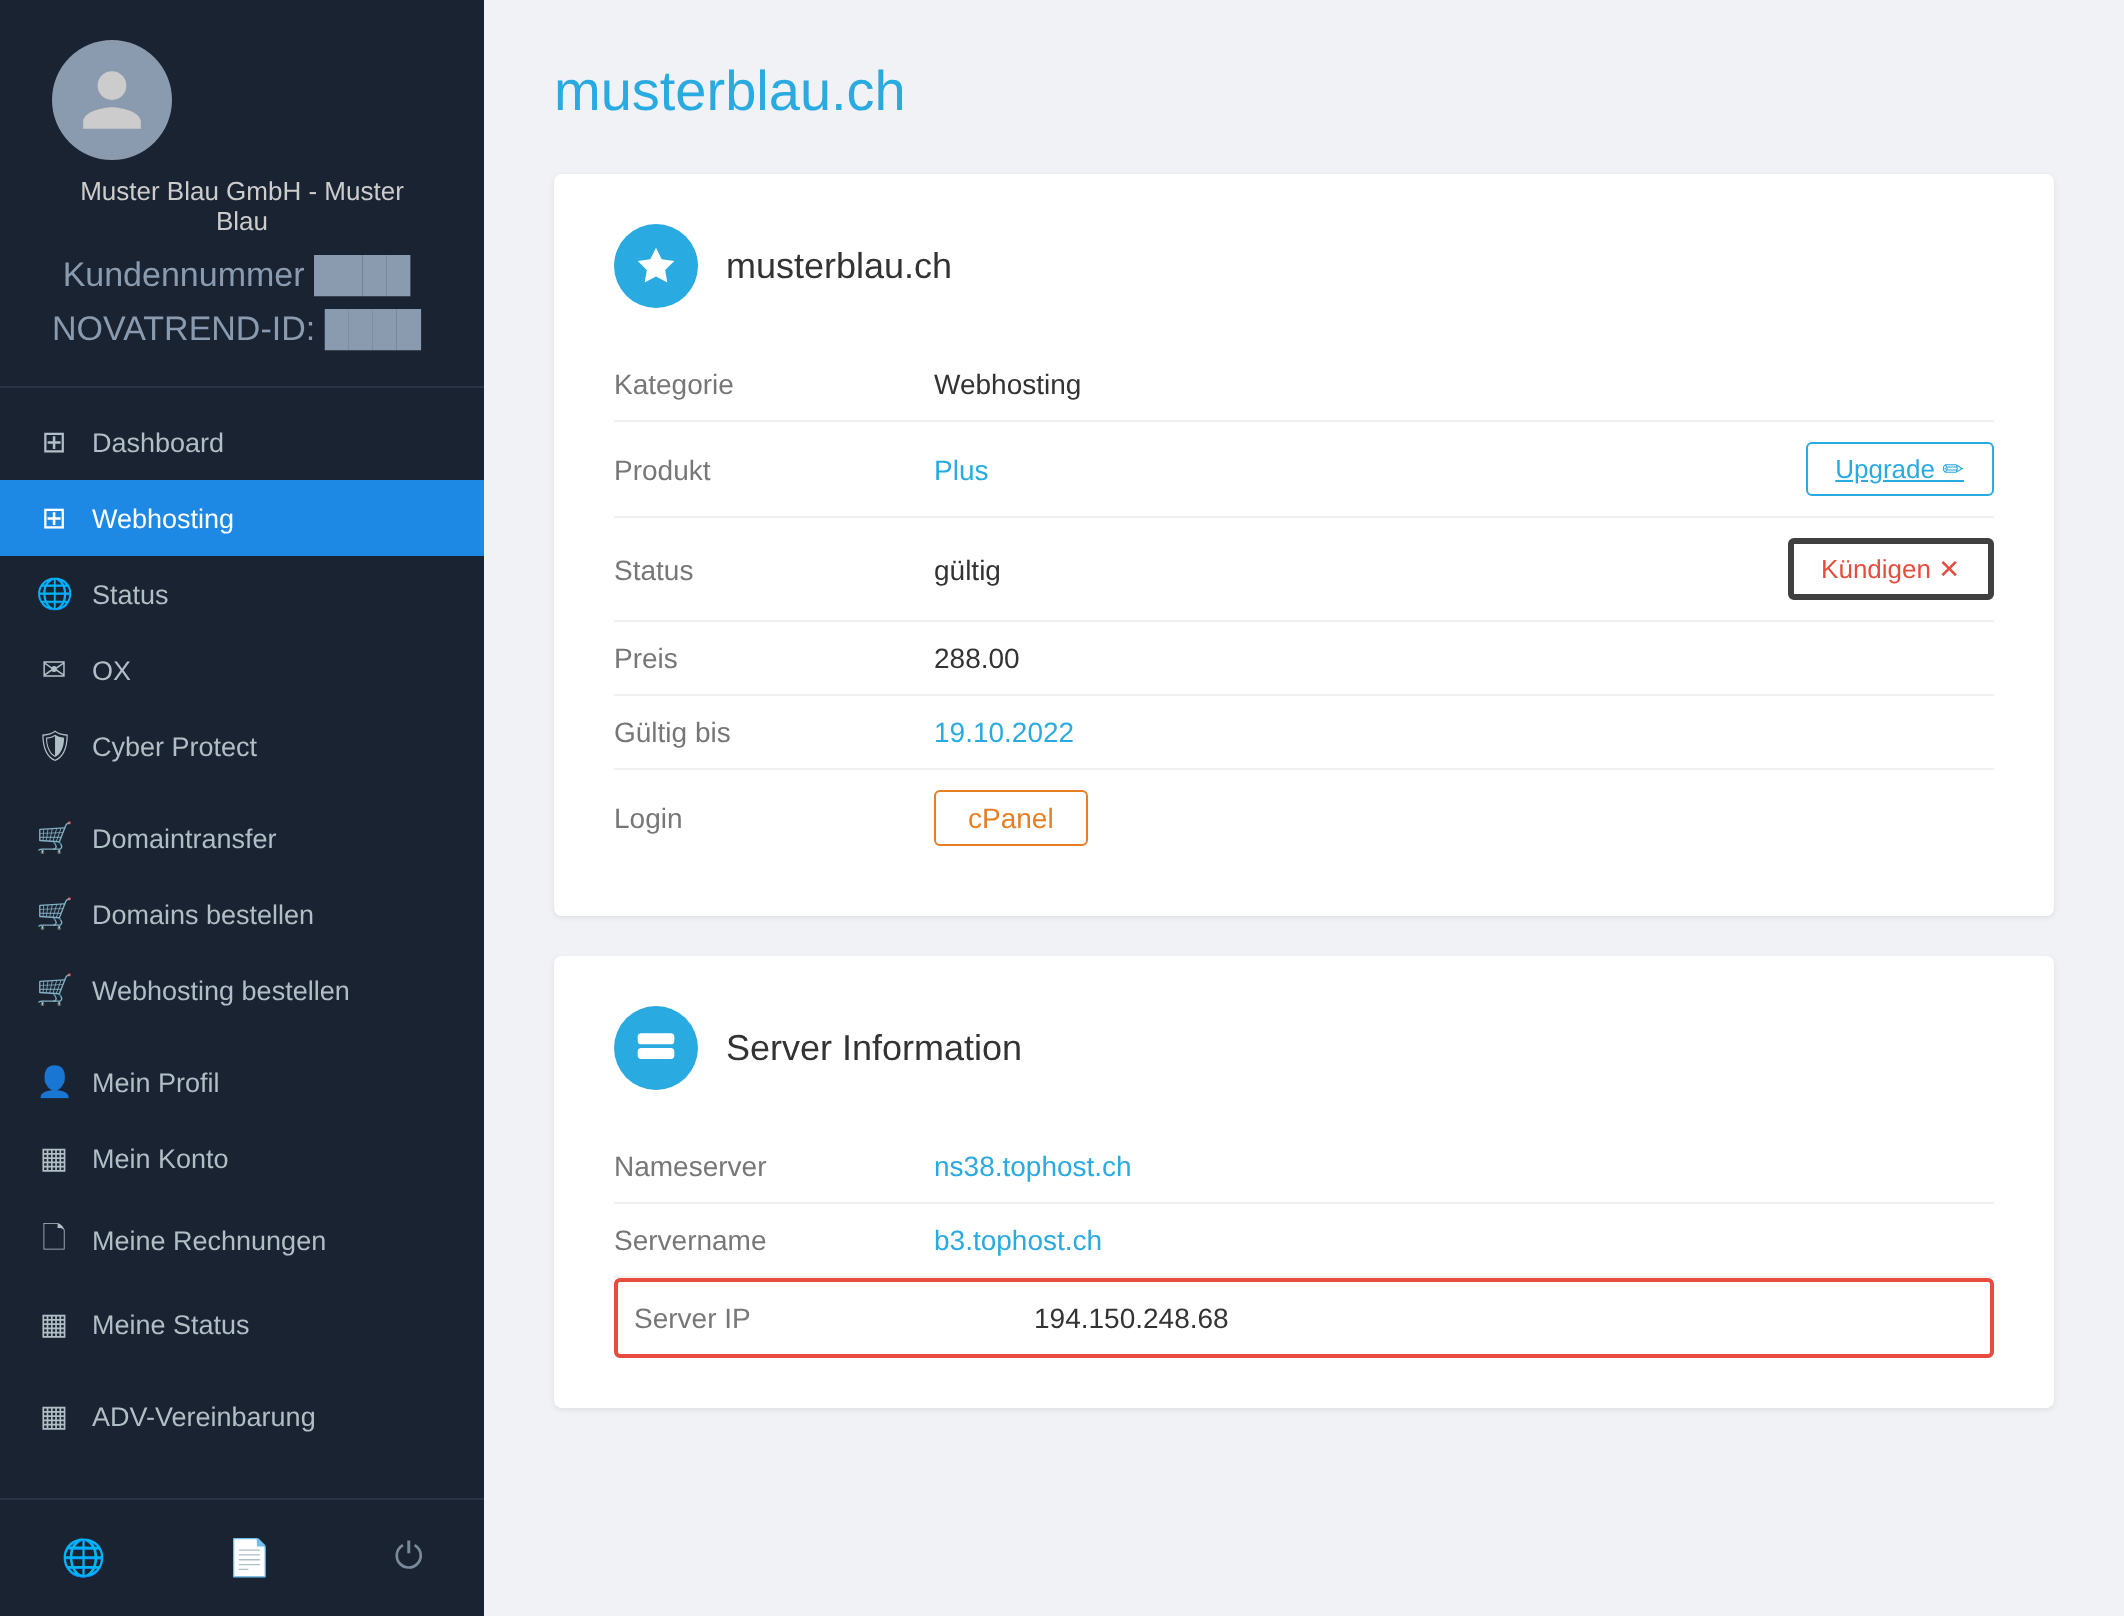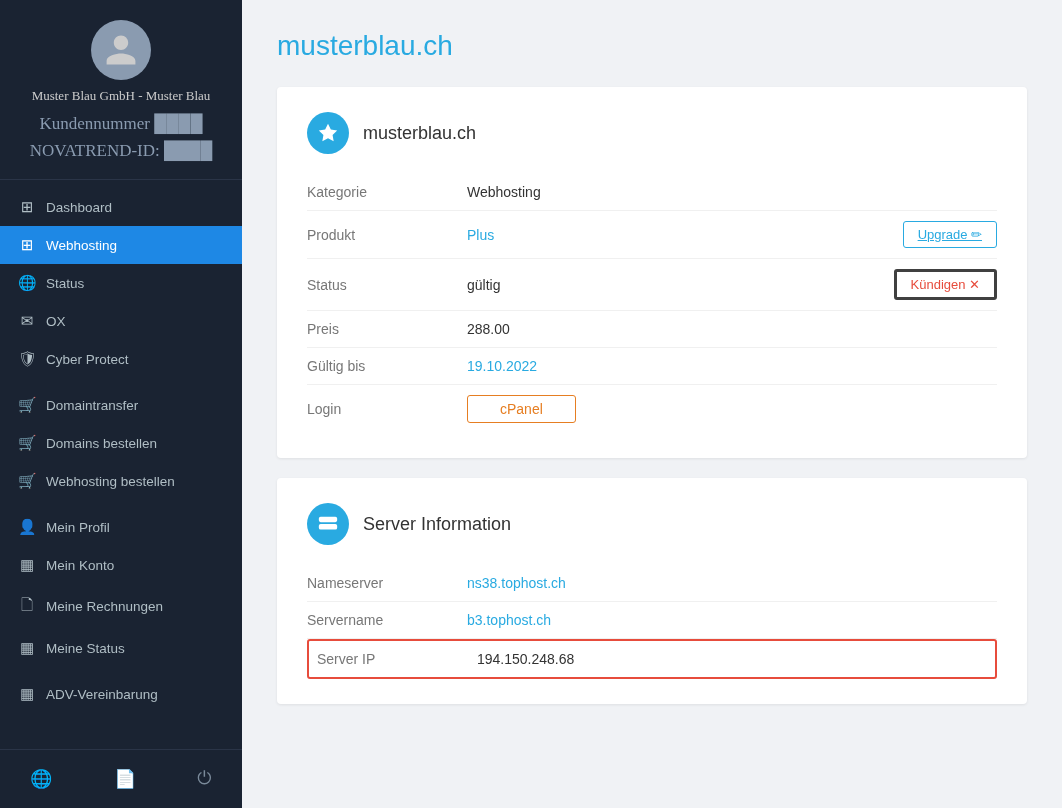--- a/index.html
+++ b/index.html
@@ -11,24 +11,23 @@
       min-width: 242px;
       background: #1a2332;
       color: #ccc;
       display: flex;
       flex-direction: column;
       height: 808px;
     }
     .sidebar-profile {
       display: flex;
       flex-direction: column;
-      align-items: center;
-      padding: 20px 0 15px;
+      align-items: flex-start;
+      padding: 20px 26px 15px;
       border-bottom: 1px solid #2a3447;
-      font-family: Liberation Serif, serif;
     }
     .avatar-circle {
       width: 60px; height: 60px;
       border-radius: 50%;
       background: #8a9bb0;
       display: flex; align-items: center; justify-content: center;
       margin-bottom: 8px;
     }
     .avatar-circle svg { width: 36px; height: 36px; fill: #ccc; }
     .profile-name { font-size: 13px; color: #ccc; text-align: center; margin-bottom: 6px; }
@@ -141,31 +140,32 @@
       background: transparent;
       padding: 5px 14px;
       border-radius: 3px;
       cursor: pointer;
       font-size: 13px;
     }
     .btn-cpanel {
       border: 1px solid #e67e22;
       color: #e67e22;
       background: transparent;
-      padding: 5px 32px;
+      padding: 5px 16px;
       border-radius: 3px;
       cursor: pointer;
       font-size: 14px;
     }
 
     
     .info-row.highlighted {
       border: 2px solid #e74c3c;
       border-radius: 3px;
       padding: 10px 8px;
+      gap: 40px;
     }
   </style>
 </head>
 <body>
 
 <div class="sidebar">
   <div class="sidebar-profile">
     <div class="avatar-circle">
       <svg viewBox="0 0 24 24">
           <path d="M12 12c2.7 0 4.8-2.1 4.8-4.8S14.7 2.4 12 2.4 7.2 4.5 7.2 7.2 9.3 12 12 12zm0 2.4c-3.2 0-9.6 1.6-9.6 4.8v2.4h19.2v-2.4c0-3.2-6.4-4.8-9.6-4.8z"></path>

